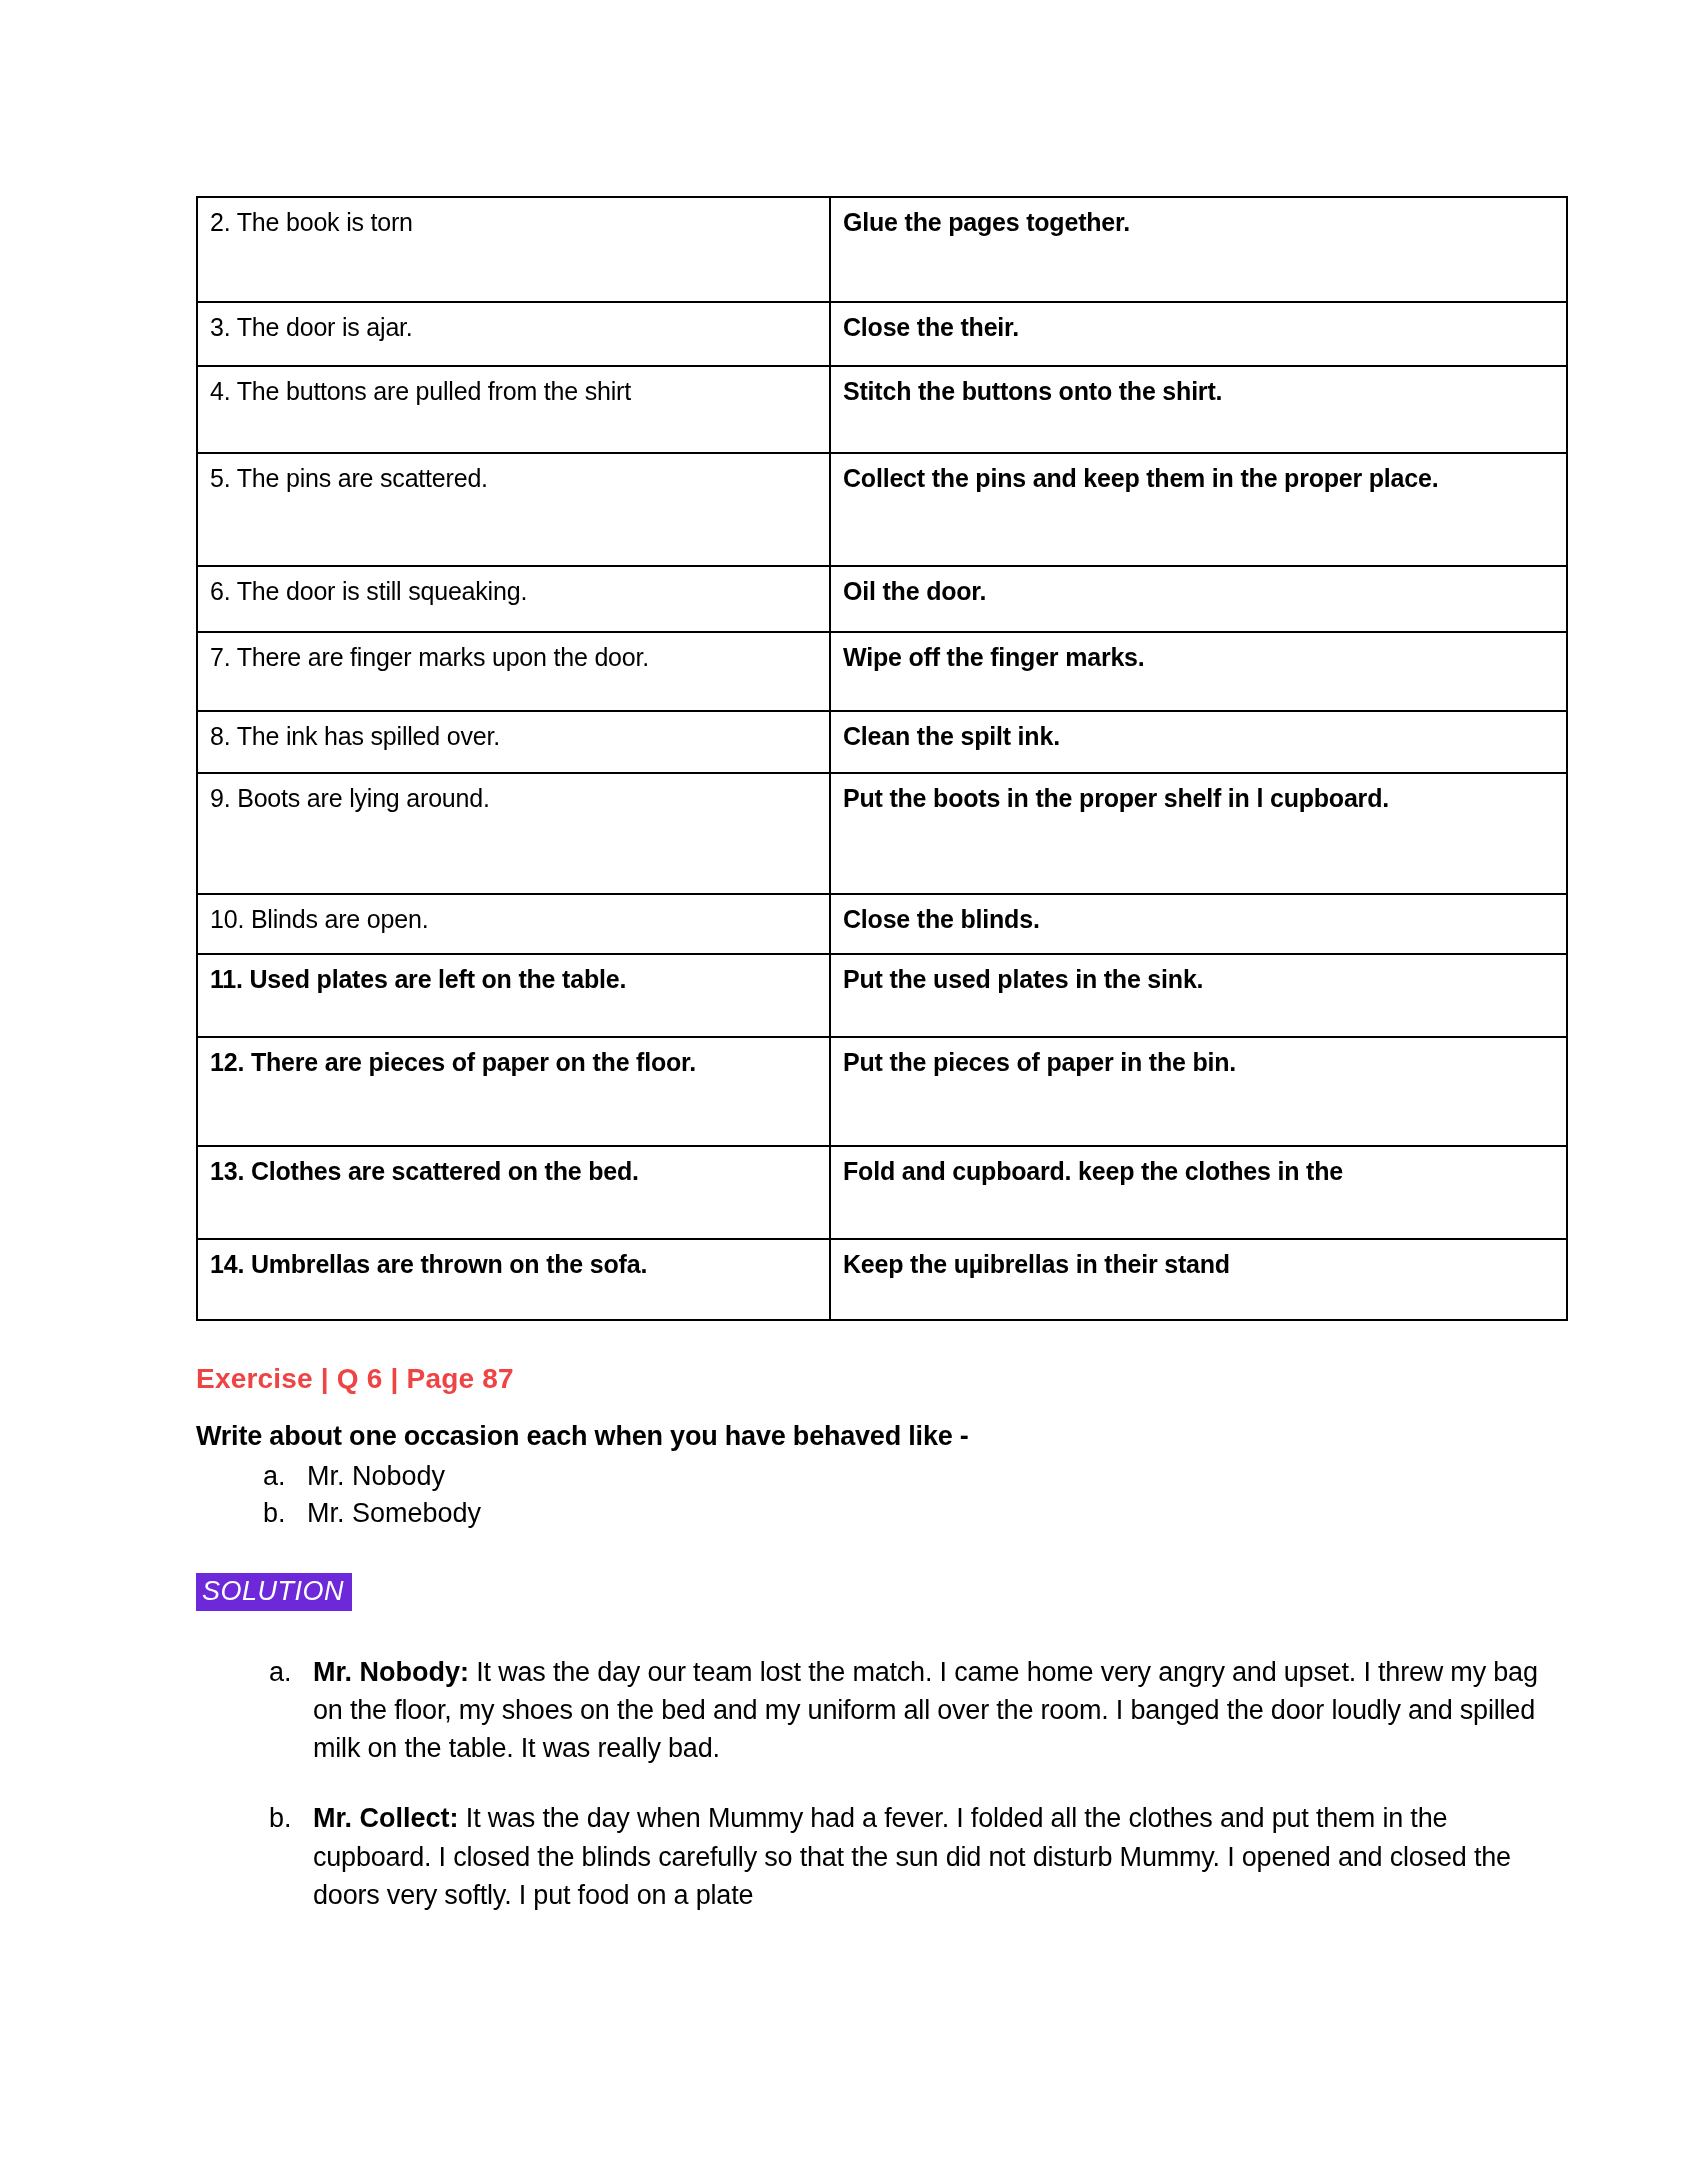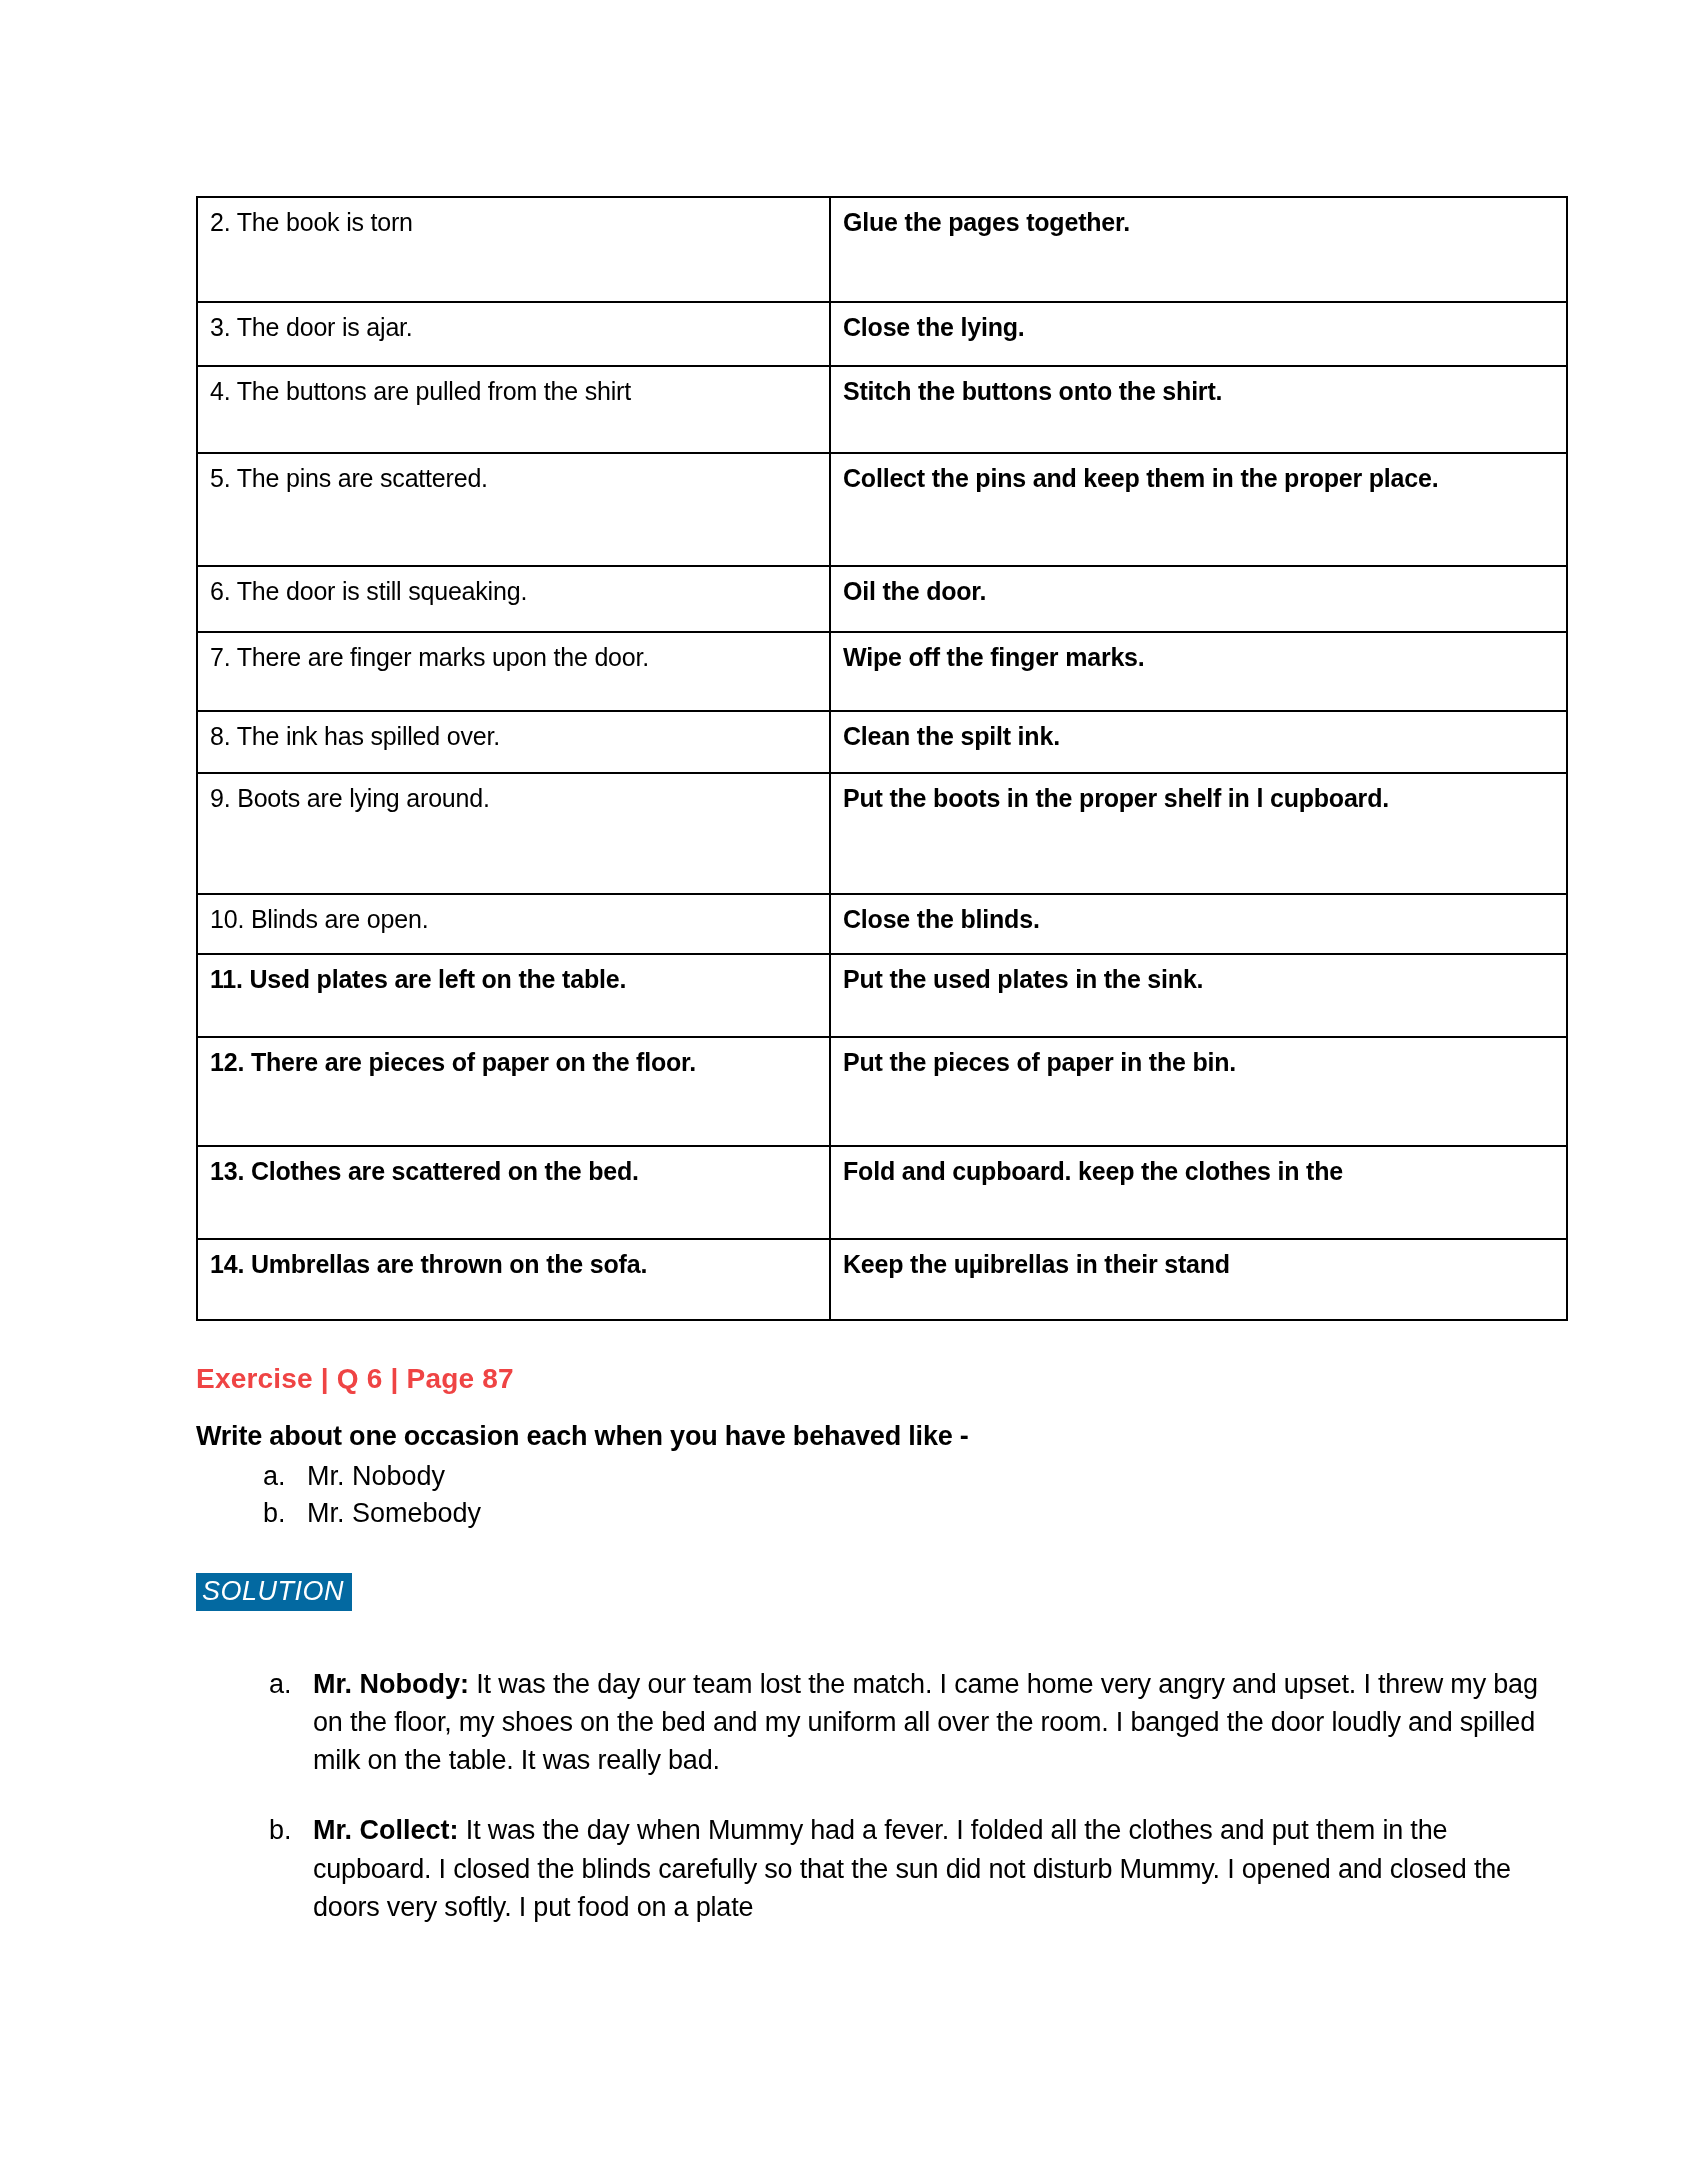--- a/index.html
+++ b/index.html
@@ -91,22 +91,22 @@
     font-size: 27px;
     font-weight: 400;
     line-height: 1.38;
   }
   ol.q-list li {
     padding-left: 14px;
   }
 
   .solution-label {
     display: inline-block;
-    margin: 40px 0 12px 0;
-    background: #0369a1;
+    margin: 40px 0 0 0;
+    background: #6d28d9;
     color: #ffffff;
     font-size: 27px;
     font-style: italic;
     font-weight: 400;
     padding: 3px 8px 4px 6px;
     letter-spacing: 0.5px;
   }
 
   ol.sol-list {
     margin: 42px 0 0 0;
@@ -134,21 +134,21 @@
   <div class="content">
 
     <table class="qa-table">
       <tbody>
         <tr class="h-102">
           <td class="col-left">2. The book is torn</td>
           <td class="col-right">Glue the pages together.</td>
         </tr>
         <tr class="h-60">
           <td class="col-left">3. The door is ajar.</td>
-          <td class="col-right">Close the lying.</td>
+          <td class="col-right">Close the their.</td>
         </tr>
         <tr class="h-84">
           <td class="col-left">4. The buttons are pulled from the shirt</td>
           <td class="col-right">Stitch the buttons onto the shirt.</td>
         </tr>
         <tr class="h-110">
           <td class="col-left">5. The pins are scattered.</td>
           <td class="col-right">Collect the pins and keep them in the proper place.</td>
         </tr>
         <tr class="h-62">

